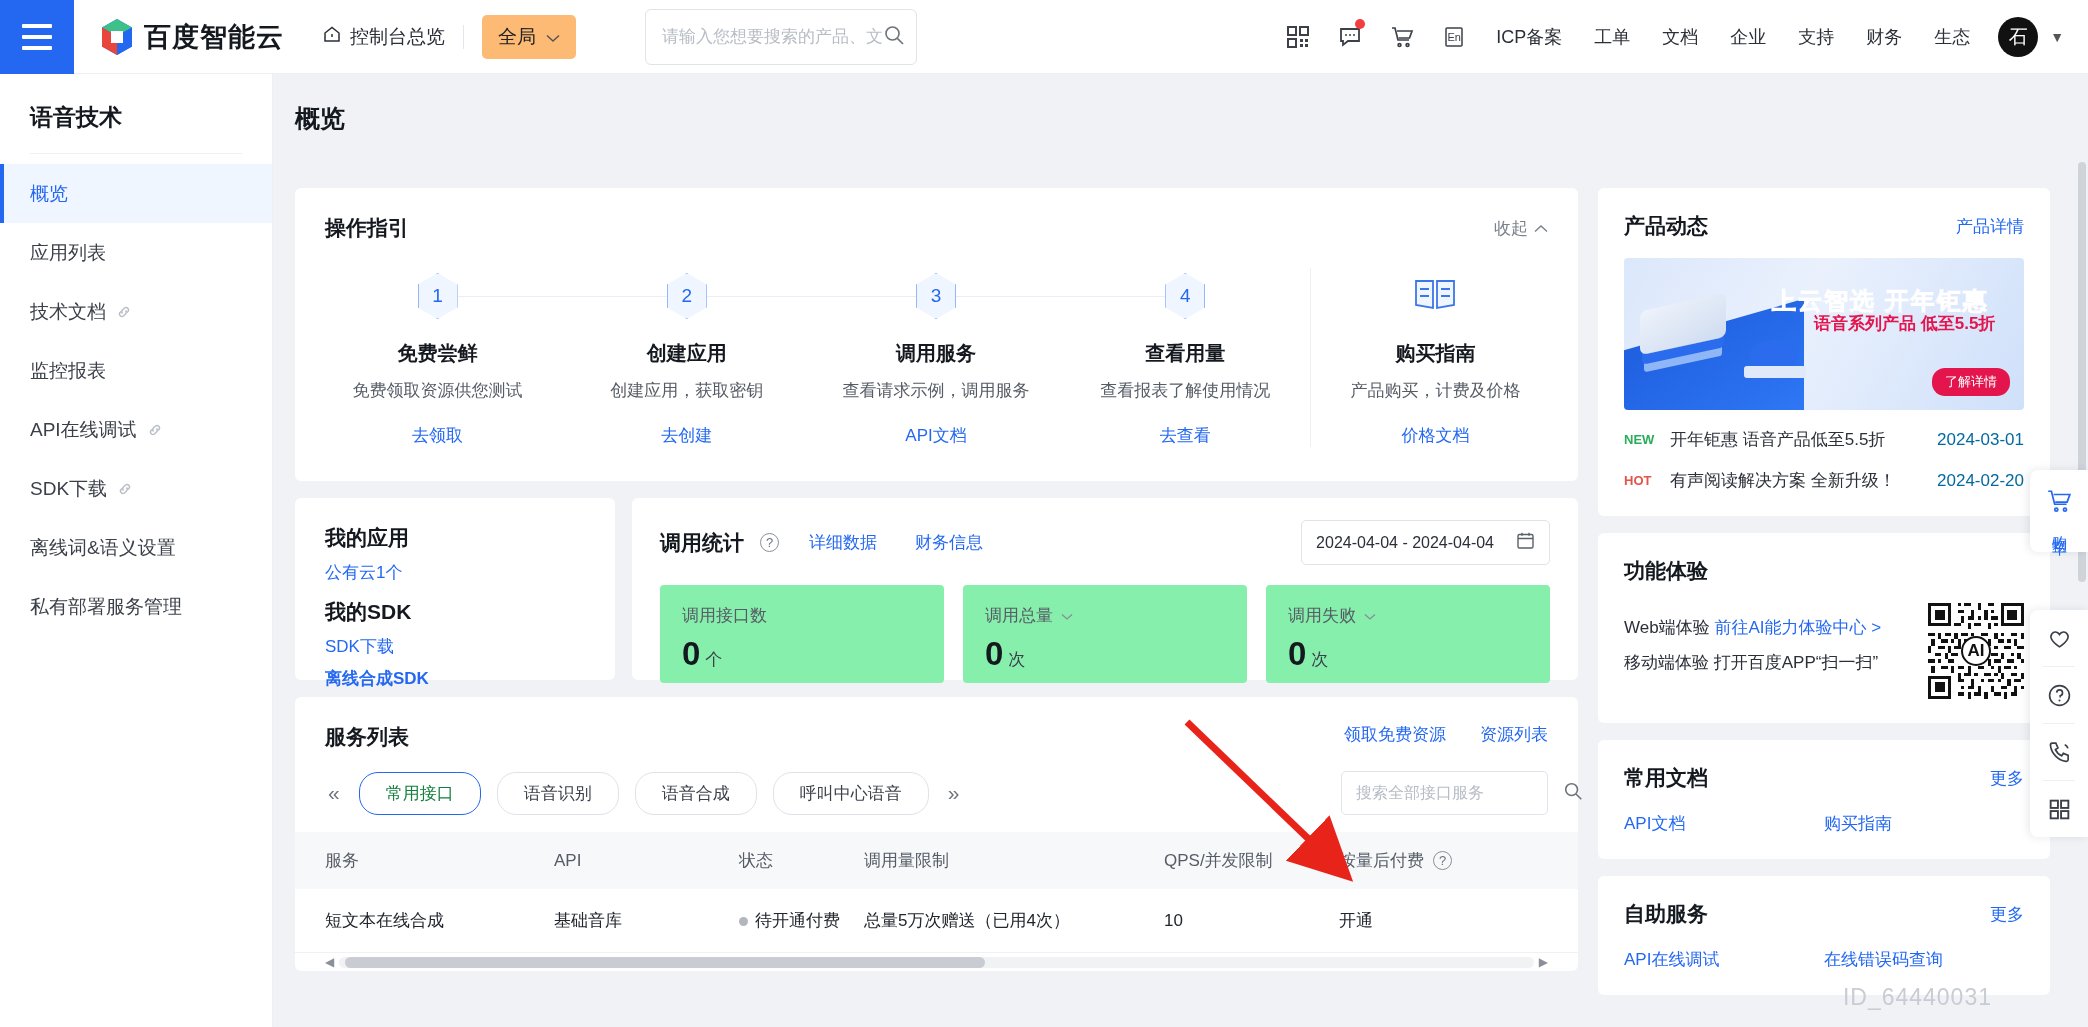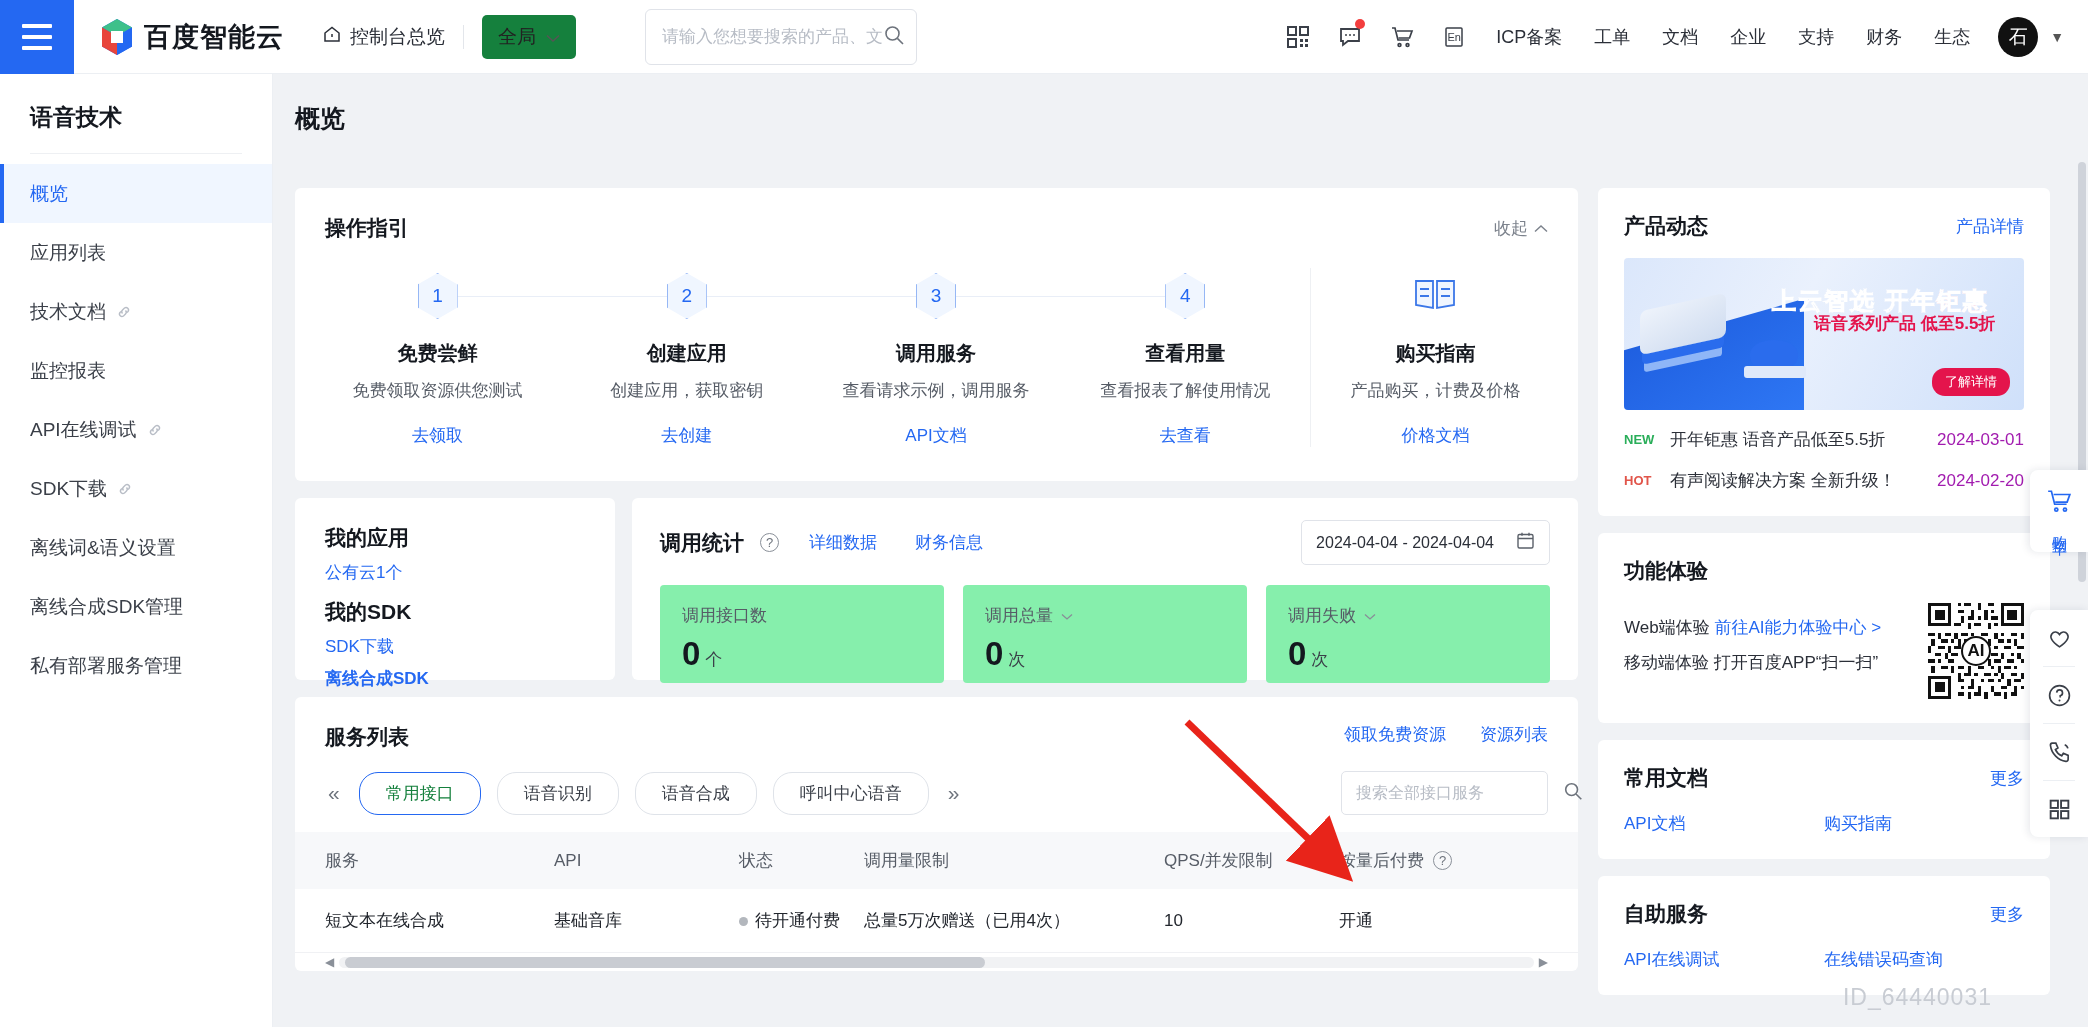--- a/index.html
+++ b/index.html
@@ -27,21 +27,21 @@
   .logo { display: flex; align-items: center; gap: 10px; margin-left: 26px; }
   .logo-mark { width: 34px; height: 38px; position: relative; }
   .logo-txt { font-size: 27px; font-weight: bold; letter-spacing: 1px; color: #14181f; }
   .console-link {
     display: flex; align-items: center; gap: 8px; margin-left: 38px;
     font-size: 19px; color: #2b2f38; cursor: pointer;
   }
   .hdr-divider { width: 1px; height: 24px; background: #e3e6eb; margin: 0 18px; }
   .region-pill {
     display: flex; align-items: center; gap: 10px;
-    background: #15803d; border-radius: 5px; padding: 9px 16px;
+    background: #fdba74; border-radius: 5px; padding: 9px 16px;
     font-size: 19px; color: #222; cursor: pointer; text-align: center;
   }
   .searchbox {
     position: absolute; left: 645px; top: 9px; width: 272px; height: 56px;
     border: 1px solid #e0e3e9; border-radius: 6px; display: flex; align-items: center;
     padding: 0 16px; background: #fff;
   }
   .searchbox input {
     flex: 1; border: none; outline: none; font-size: 17px; color: #222;
     font-family: inherit; background: transparent;
@@ -209,21 +209,21 @@
   .b-t1 { position: absolute; left: 148px; top: 27px; font-size: 24px; font-weight: bold;
     color: #1558d6; letter-spacing: 2px; -webkit-text-stroke: 1px #fff; }
   .b-t1 em { font-style: normal; color: #e4144c; }
   .b-t2 { position: absolute; left: 190px; top: 54px; font-size: 17px; font-weight: bold; color: #e4144c; }
   .b-btn { position: absolute; right: 14px; bottom: 14px; background: #e4144c; color: #fff;
     font-size: 13px; border-radius: 13px; padding: 5px 13px; cursor: pointer; }
   .news-row { display: flex; align-items: center; gap: 12px; margin-top: 18px; font-size: 17px; }
   .tag { font-size: 13px; font-weight: bold; width: 34px; flex: 0 0 34px; }
   .tag.new { color: #2aae5a; } .tag.hot { color: #e1554a; }
   .news-txt { color: #2b2f38; flex: 1; white-space: nowrap; overflow: hidden; cursor: pointer; }
-  .news-date { color: #a21caf; font-size: 17px; white-space: nowrap; }
+  .news-date { color: #0369a1; font-size: 17px; white-space: nowrap; }
   .fx-body { display: flex; align-items: center; gap: 14px; margin-top: 18px; }
   .fx-lines { flex: 1; }
   .fx-line { font-size: 17px; color: #2b2f38; margin-bottom: 12px; white-space: nowrap; }
   .fx-line a { color: #2468f2; text-decoration: none; cursor: pointer; }
   .qr { width: 96px; height: 96px; flex: 0 0 96px; position: relative; background: #fff; }
   .qr .ai {
     position: absolute; left: 50%; top: 50%; transform: translate(-50%,-50%);
     width: 30px; height: 30px; border-radius: 50%; background: #fff; border: 2.5px solid #111;
     display: flex; align-items: center; justify-content: center; font-size: 17px; font-weight: bold; color: #111;
   }
@@ -395,23 +395,20 @@
       <span>SDK下载</span>
       <span class="link-ic">
         <svg width="16" height="16" viewBox="0 0 16 16" fill="none" stroke="#b8bdc6" stroke-width="1.4">
           <path d="M6.5 9.5 a2.5 2.5 0 0 1 0-3.5 l2-2 a2.5 2.5 0 0 1 3.5 3.5 l-1 1"></path>
           <path d="M9.5 6.5 a2.5 2.5 0 0 1 0 3.5 l-2 2 a2.5 2.5 0 0 1 -3.5 -3.5 l1 -1"></path>
         </svg>
       </span>
     </div>
     <div class="sb-item">
       <span>离线词&amp;语义设置</span>
-    </div>
-    <div class="sb-item">
-      <span>离线合成SDK管理</span>
     </div>
     <div class="sb-item">
       <span>私有部署服务管理</span>
     </div>
   </div>
 
   <div class="main">
     <div class="page-title">概览</div>
 
     <div class="content">

